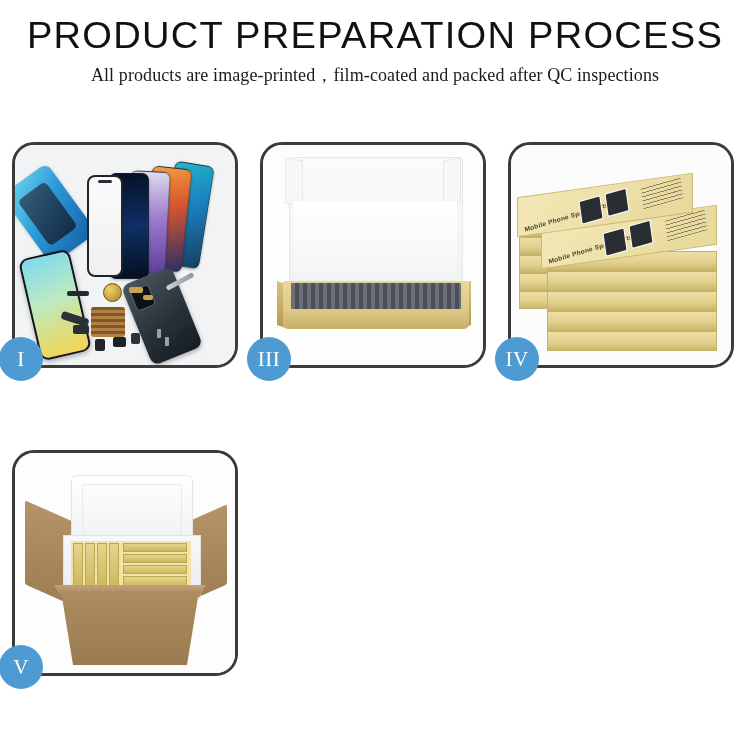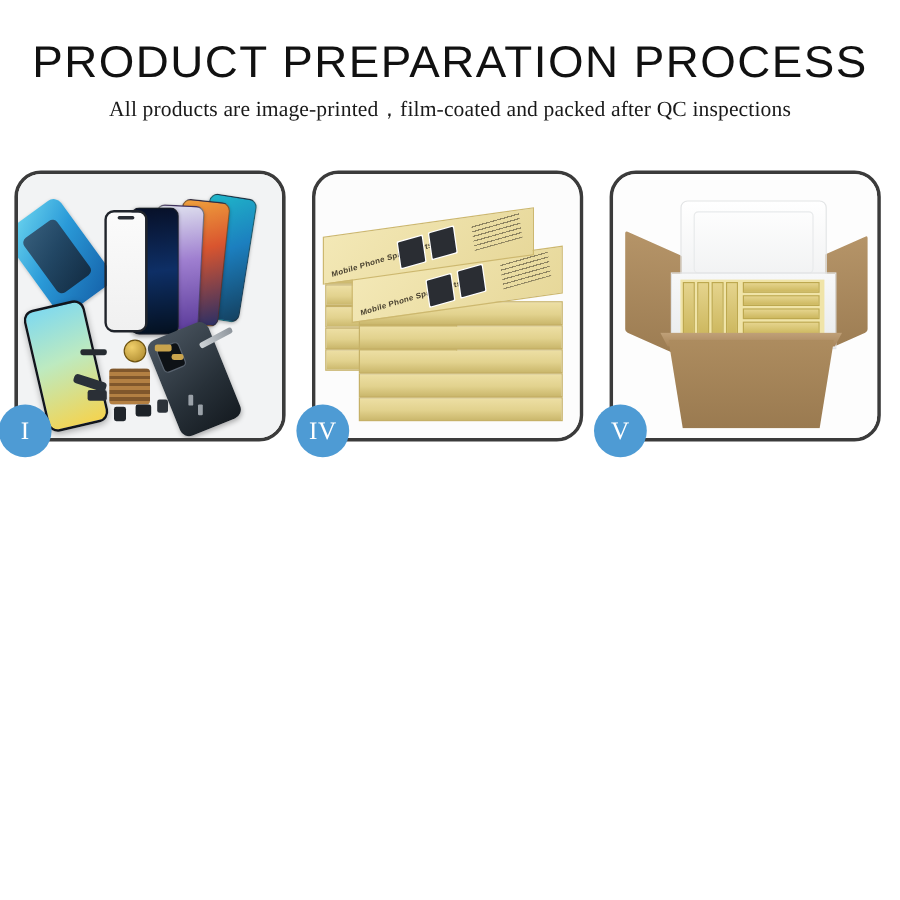--- a/index.html
+++ b/index.html
@@ -11,21 +11,21 @@
     height: 750px;
     background: #ffffff;
     font-family: "Liberation Sans", sans-serif;
     overflow: hidden;
     position: relative;
   }
 
   
   .header {
     width: 750px;
-    padding-top: 30px;
+    padding-top: 14px;
     text-align: center;
   }
   .title {
     font-family: "Liberation Sans", sans-serif;
     font-size: 37px;
     font-weight: 400;
     color: #111111;
     letter-spacing: 1.2px;
     line-height: 44px;
     transform: scaleX(1.03);
@@ -393,20 +393,33 @@
         <div class="flex-cable"></div>
         <div class="tweezer"></div>
         <div class="screw" style="left:84px; top:44px;"></div>
         <div class="screw" style="left:92px; top:52px;"></div>
       </div>
     </div>
     <div class="badge">I</div>
   </div>
 
 
+  <div class="panel">
+    <div class="panel-inner p3">
+      <div class="box3-lid"></div>
+      <div class="box3-lid-flapL"></div>
+      <div class="box3-lid-flapR"></div>
+      <div class="foam-sheet"></div>
+      <div class="box3-sideL"></div>
+      <div class="box3-sideR"></div>
+      <div class="box3-tray"></div>
+      <div class="box3-tray-inner"></div>
+    </div>
+    <div class="badge">III</div>
+  </div>
 
   <div class="panel">
     <div class="panel-inner p4">
       <div class="stack">
 
         <div class="sbox" style="left:2px;  top:60px;  width:110px; height:18px;"></div>
         <div class="sbox" style="left:2px;  top:78px;  width:110px; height:18px;"></div>
         <div class="sbox" style="left:2px;  top:96px;  width:110px; height:18px;"></div>
         <div class="sbox" style="left:2px;  top:114px; width:110px; height:18px;"></div>
         <div class="sbox" style="left:2px;  top:132px; width:110px; height:18px;"></div>

